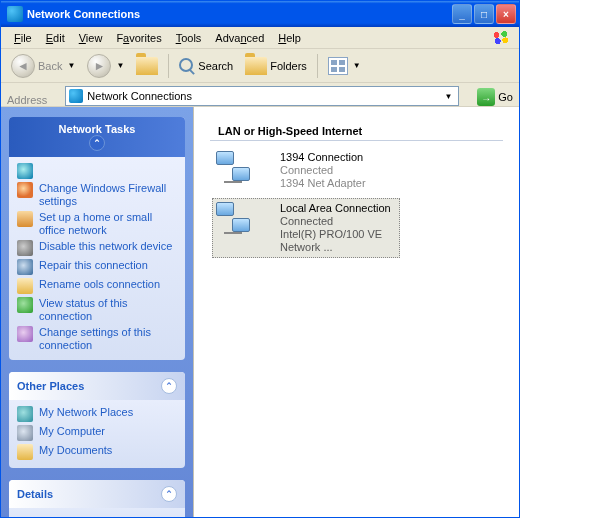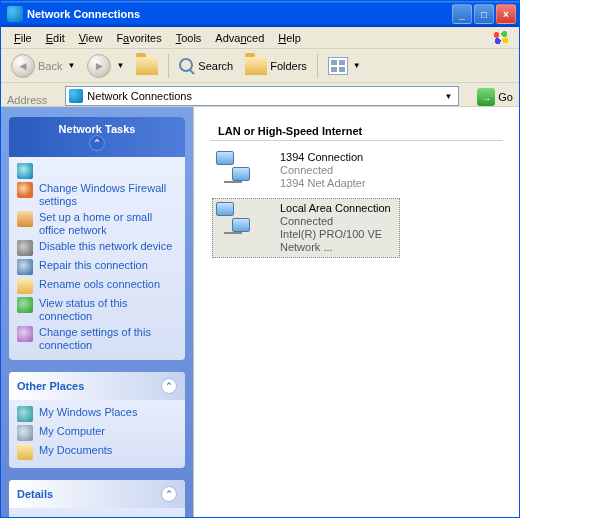--- a/index.html
+++ b/index.html
@@ -210,21 +210,21 @@
       </div>
 
       <div class="taskbox">
         <div class="taskhdr">
           <span>Other Places</span>
           <div class="chev">⌃</div>
         </div>
         <div class="tasklist">
           <div class="taskitem">
               <div class="tic netpl"></div>
-              <span>My Windows Places</span>
+              <span>My Network Places</span>
             </div>
           <div class="taskitem">
               <div class="tic comp"></div>
               <span>My Computer</span>
             </div>
           <div class="taskitem">
               <div class="tic docs"></div>
               <span>My Documents</span>
             </div>
         </div>

